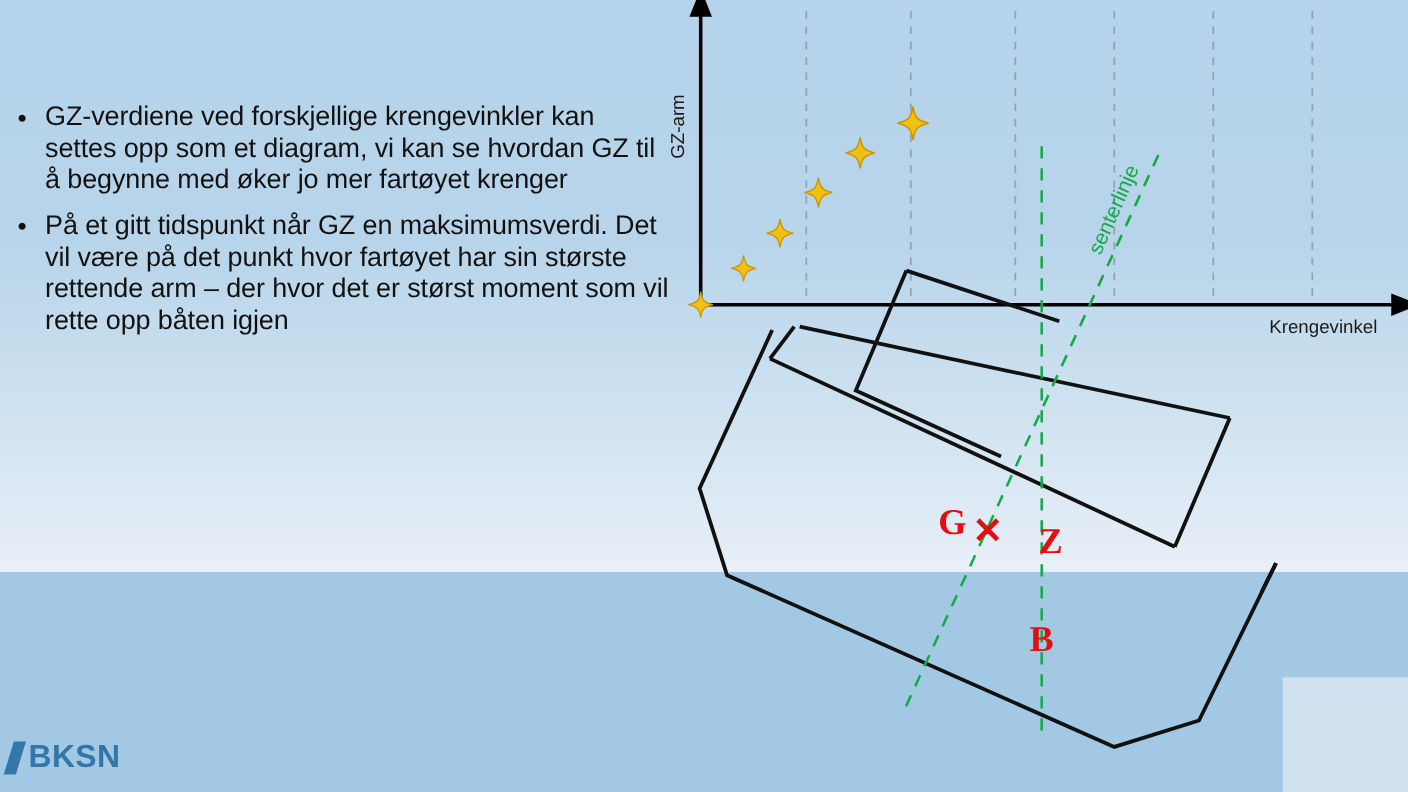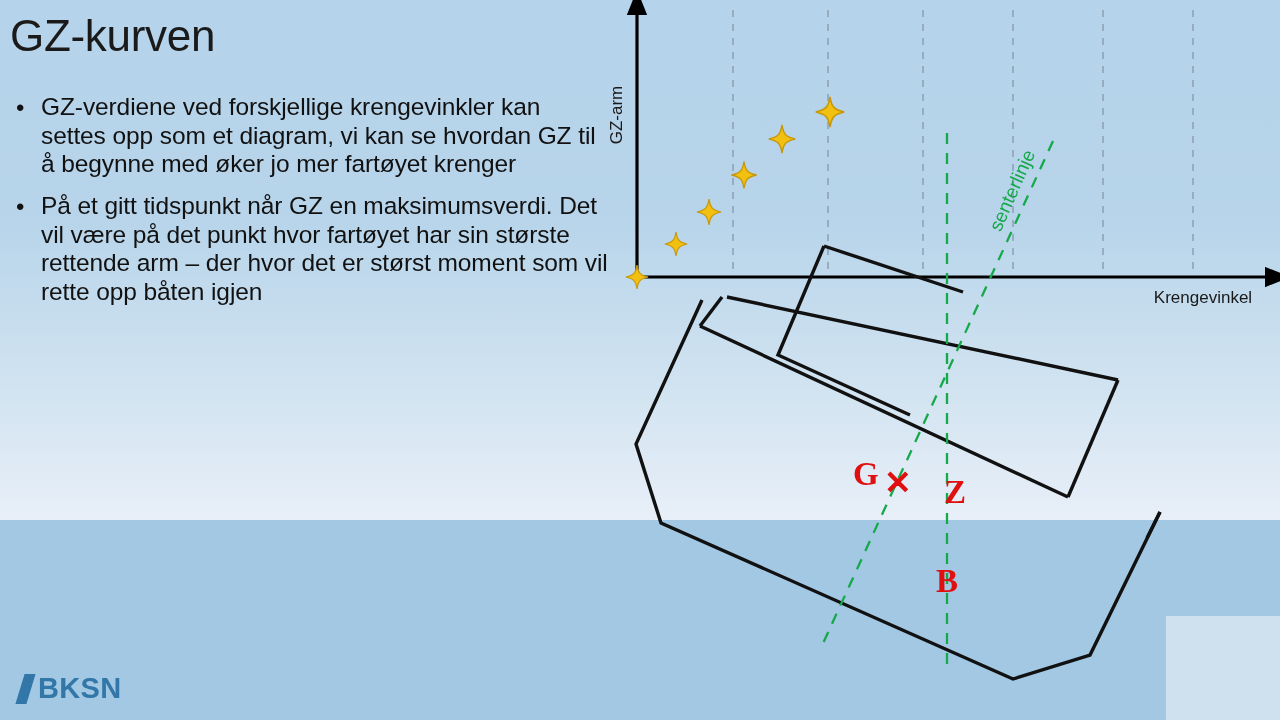--- a/index.html
+++ b/index.html
@@ -60,21 +60,21 @@
   .bullet .dot {
     position: absolute;
     left: 8px;
     top: 1px;
     font-size: 24px;
     line-height: 1.17;
   }
   
   #logo {
     position: absolute;
-    left: 20px;
+    left: 8px;
     top: 672px;
     display: flex;
     align-items: center;
     gap: 7px;
     text-align: right;
   }
   #logo .slash {
     display: inline-block;
     width: 11px;
     height: 30px;
@@ -121,21 +121,20 @@
   }
   #webcam .wc-bg { position:absolute; inset:0; background:#cfe1ee; }
 </style>
 </head>
 <body>
 
 <div id="slide">
 
   <div id="water"></div>
 
-  <div id="title">GZ-kurven</div>
 
   <div id="bullets">
     <div class="bullet">
       <span class="dot">•</span>
       <span>GZ-verdiene ved forskjellige krengevinkler kan settes opp som et diagram, vi kan se hvordan GZ til å begynne med øker jo mer fartøyet krenger</span>
     </div>
     <div class="bullet">
       <span class="dot">•</span>
       <span>På et gitt tidspunkt når GZ en maksimumsverdi. Det vil være på det punkt hvor fartøyet har sin største rettende arm – der hvor det er størst moment som vil rette opp båten igjen</span>
     </div>

